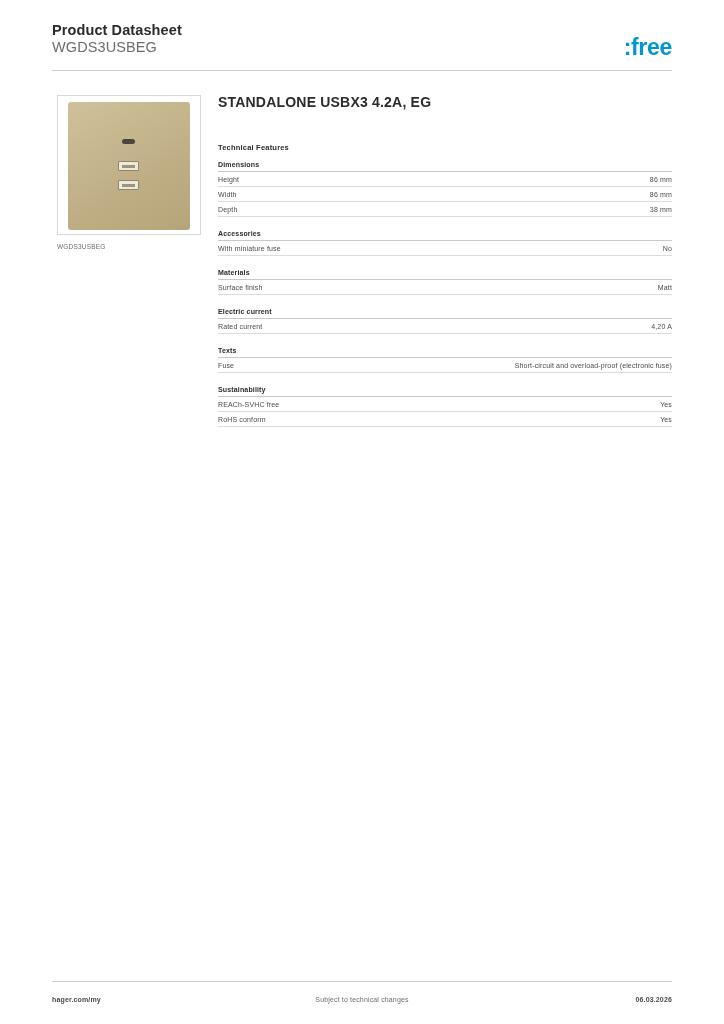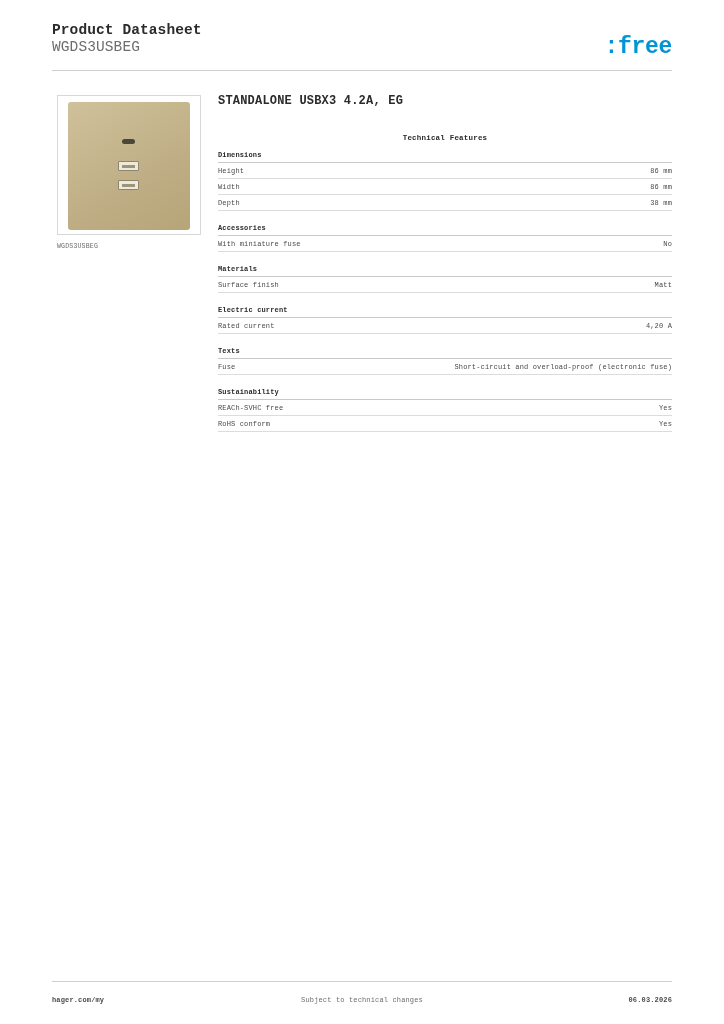--- a/index.html
+++ b/index.html
@@ -15,21 +15,20 @@
     color: #3c3c3c;
     position: relative;
     overflow: hidden;
   }
 
   .page {
     position: absolute;
     left: 0; top: 0;
     width: 724px;
     height: 1024px;
-    font-family: Liberation Mono, monospace;
   }
 
   
   .header {
     position: absolute;
     left: 52px;
     top: 22px;
     width: 620px;
     height: 48px;
   }
@@ -130,33 +129,32 @@
   }
 
   
   .content {
     position: absolute;
     left: 218px;
     top: 94px;
     width: 454px;
   }
   .product-name {
-    font-size: 12px;
+    font-size: 14px;
     font-weight: bold;
     color: #2b2b2b;
     letter-spacing: .2px;
-    margin: 0 0 26px 0;
+    margin: 0 0 33px 0;
   }
   .section-heading {
     font-size: 7.5px;
     font-weight: bold;
     color: #2b2b2b;
     letter-spacing: .2px;
     margin: 0 0 9px 0;
-    text-align: center;
   }
   .group {
     margin-bottom: 13px;
   }
   .group-title {
     font-size: 7px;
     font-weight: bold;
     color: #2b2b2b;
     letter-spacing: .15px;
     padding-bottom: 3px;

